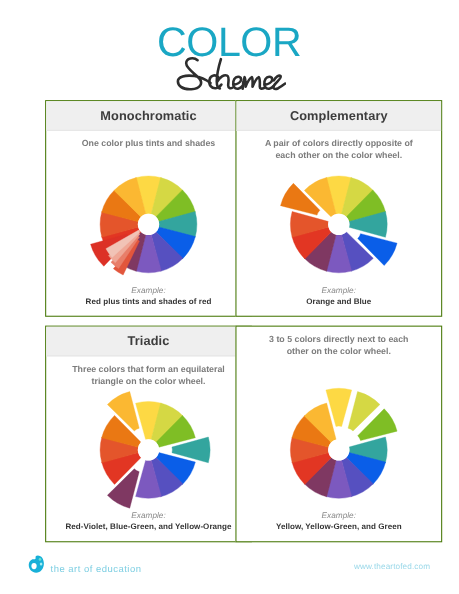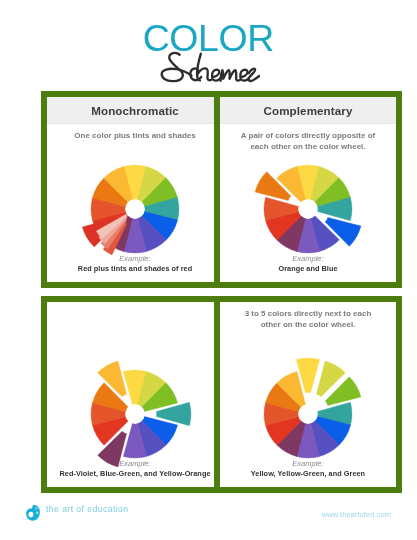--- a/index.html
+++ b/index.html
@@ -9,34 +9,34 @@
 
   
   .title-wrap{position:absolute;left:0;top:0;width:417px;text-align:center;}
   .title-color{position:absolute;left:0;top:20px;width:417px;text-align:center;
     font-family:"Liberation Sans",sans-serif;font-weight:normal;font-size:37.5px;
     letter-spacing:-0.45px;text-indent:-0.45px;color:#1aa7c4;line-height:37px;}
   .title-schemes{position:absolute;left:0;top:50px;width:417px;}
   .title-schemes svg{display:block;margin:0 auto;}
 
   
-  .panel{position:absolute;background:#ffffff;border:6px solid #4d7c0f;box-sizing:border-box;
+  .panel{position:absolute;background:#ffffff;border:1px solid #4d7c0f;box-sizing:border-box;
     width:188px;height:197px;}
   .panel-head{height:27px;background:#efefef;border-bottom:1px solid #e6e6e6;
     display:flex;align-items:center;justify-content:center;box-sizing:border-box;}
   .panel-head span{font-size:11.6px;font-weight:bold;color:#3d3d3d;letter-spacing:.1px;}
   .desc{font-size:8px;color:#7c7c7c;text-align:center;line-height:11px;padding:6px 4px 0;white-space:nowrap;font-weight:bold;}
   .wheel-wrap{position:absolute;left:0;top:39.5px;width:100%;display:flex;justify-content:center;}
   .ex-block{position:absolute;left:0;bottom:8px;width:100%;}
   .ex-label{font-size:7.5px;font-style:italic;color:#8a8a8a;text-align:center;line-height:10px;}
   .ex-val{font-size:7.3px;font-weight:bold;color:#333333;text-align:center;line-height:10px;letter-spacing:0.05px;}
 
   
   .footer{position:absolute;left:0;top:500px;width:417px;height:40px;}
-  .foot-left{position:absolute;left:24.5px;top:3.5px;display:flex;align-items:flex-start;}
+  .foot-left{position:absolute;left:24.5px;top:3.5px;display:flex;align-items:flex-end;}
   .foot-text{font-size:8.6px;color:#7ccee2;letter-spacing:.45px;margin-left:6px;}
   .foot-right{position:absolute;right:26px;top:9.5px;font-size:7.45px;color:#9ad8e9;letter-spacing:.1px;}
 </style>
 </head>
 <body>
 
 <div class="page">
 
   <div class="title-wrap">
     <div class="title-color">COLOR</div>
@@ -115,20 +115,27 @@
             <path d="M40.64,41.13 A44,44 0 0 1 60.95,29.41 L69.56,62.61 A9.7,9.7 0 0 0 65.09,65.20 Z" fill="#FBB832" stroke="#FBB832" stroke-width="0.35"></path>
             <circle cx="72" cy="72" r="9.7" fill="#ffffff"></circle>
           </svg>
         </div>
         <div class="ex-block">
           <div class="ex-label">Example:</div>
           <div class="ex-val">Orange and Blue</div>
         </div>
       </div>
       <div class="panel" style="left: 41px; top: 296px;">
+        <div class="panel-head">
+          <span>Triadic</span>
+        </div>
+        <div class="desc">
+          <div>Three colors that form an equilateral</div>
+          <div>triangle on the color wheel.</div>
+        </div>
         <div class="wheel-wrap">
           <svg width="144" height="144" viewBox="0 0 144 144">
             <path d="M60.28,29.59 A44,44 0 0 1 83.72,29.59 L74.58,62.65 A9.7,9.7 0 0 0 69.42,62.65 Z" fill="#FDD944" stroke="#FDD944" stroke-width="0.35"></path>
             <path d="M83.05,29.41 A44,44 0 0 1 103.36,41.13 L78.91,65.20 A9.7,9.7 0 0 0 74.44,62.61 Z" fill="#D5D844" stroke="#D5D844" stroke-width="0.35"></path>
             <path d="M102.87,40.64 A44,44 0 0 1 114.59,60.95 L81.39,69.56 A9.7,9.7 0 0 0 78.80,65.09 Z" fill="#7FBE25" stroke="#7FBE25" stroke-width="0.35"></path>
             <path d="M126.41,60.28 A44,44 0 0 1 126.41,83.72 L93.35,74.58 A9.7,9.7 0 0 0 93.35,69.42 Z" fill="#33A59E" stroke="#33A59E" stroke-width="0.35"></path>
             <path d="M114.59,83.05 A44,44 0 0 1 102.87,103.36 L78.80,78.91 A9.7,9.7 0 0 0 81.39,74.44 Z" fill="#0A5EE8" stroke="#0A5EE8" stroke-width="0.35"></path>
             <path d="M103.36,102.87 A44,44 0 0 1 83.05,114.59 L74.44,81.39 A9.7,9.7 0 0 0 78.91,78.80 Z" fill="#5650C0" stroke="#5650C0" stroke-width="0.35"></path>
             <path d="M83.72,114.41 A44,44 0 0 1 60.28,114.41 L69.42,81.35 A9.7,9.7 0 0 0 74.58,81.35 Z" fill="#7C59BF" stroke="#7C59BF" stroke-width="0.35"></path>
             <path d="M54.95,124.98 A44,44 0 0 1 34.64,113.26 L59.09,89.20 A9.7,9.7 0 0 0 63.56,91.78 Z" fill="#7F3862" stroke="#7F3862" stroke-width="0.35"></path>

